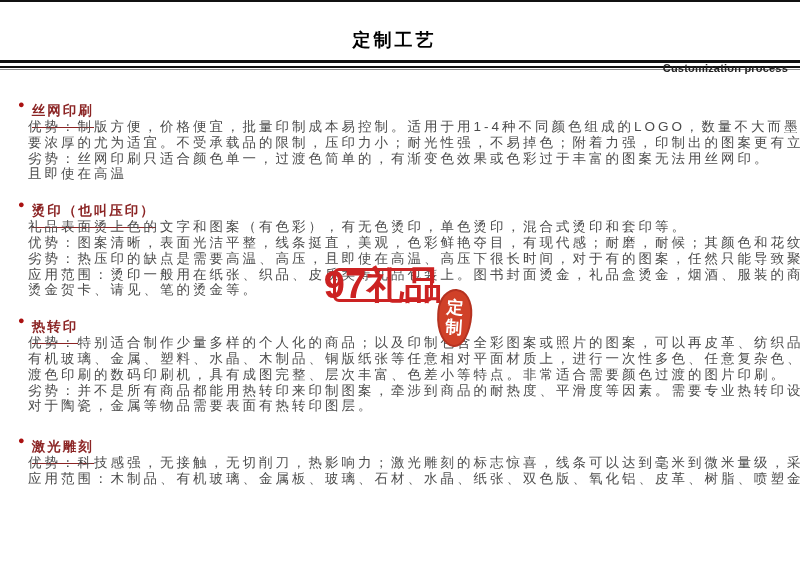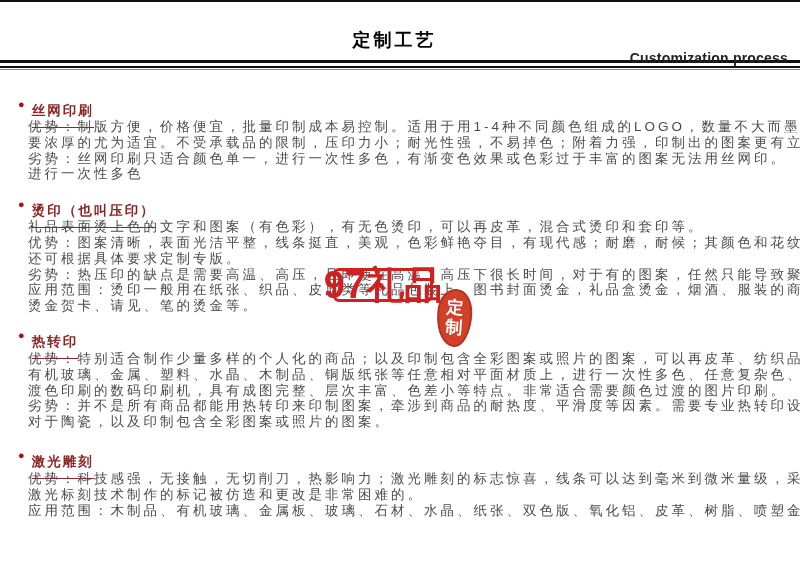--- a/index.html
+++ b/index.html
@@ -16,22 +16,22 @@
     margin:26px 11px 0 0;
     text-align:center;
     font-size:18px;
     font-weight:bold;
     letter-spacing:3px;
     color:#000;
   }
   .doc-subtitle{
     position:absolute;
     right:12px;
-    top:22px;
-    font-size:14px;
+    top:34px;
+    font-size:11px;
     font-weight:bold;
     color:#222;
     letter-spacing:0.2px;
   }
   .rules{margin-top:8px;}
   .r1{height:3px;background:var(--rule-black,#111);}
   .rgap{height:3px;}
   .r2{height:2px;background:var(--rule-black,#111);}
   .r3{height:1px;background:#8a8a8a;margin-top:1px;}
   main{padding:26px 14px 0 18px;}
@@ -122,62 +122,60 @@
 
   <main id="sections">
   <section class="section">
     <div class="sec-head">
       <span class="bullet">●</span>
       <span class="sec-title">丝网印刷</span>
     </div>
     <div class="sec-body">
           <div class="line">优势：制版方便，价格便宜，批量印制成本易控制。适用于用1-4种不同颜色组成的LOGO，数量不大而墨色需</div>
           <div class="line">要浓厚的尤为适宜。不受承载品的限制，压印力小；耐光性强，不易掉色；附着力强，印制出的图案更有立体感。</div>
-          <div class="line">劣势：丝网印刷只适合颜色单一，进行一次性多色，有渐变色效果或色彩过于丰富的图案无法用丝网印。</div>
-          <div class="line">进行一次性多色</div>
+          <div class="line">劣势：丝网印刷只适合颜色单一，过渡色简单的，有渐变色效果或色彩过于丰富的图案无法用丝网印。</div>
+          <div class="line">且即使在高温</div>
         </div>
   </section>
 
   <section class="section">
     <div class="sec-head">
       <span class="bullet">●</span>
       <span class="sec-title">烫印（也叫压印）</span>
     </div>
     <div class="sec-body">
-          <div class="line">礼品表面烫上色的文字和图案（有色彩），有无色烫印，可以再皮革，混合式烫印和套印等。</div>
+          <div class="line">礼品表面烫上色的文字和图案（有色彩），有无色烫印，单色烫印，混合式烫印和套印等。</div>
           <div class="line">优势：图案清晰，表面光洁平整，线条挺直，美观，色彩鲜艳夺目，有现代感；耐磨，耐候；其颜色和花纹之多，</div>
-          <div class="line">还可根据具体要求定制专版。</div>
           <div class="line">劣势：热压印的缺点是需要高温、高压，且即使在高温、高压下很长时间，对于有的图案，任然只能导致聚合</div>
           <div class="line">应用范围：烫印一般用在纸张、织品、皮质类等礼品包装上。图书封面烫金，礼品盒烫金，烟酒、服装的商标和盒的</div>
           <div class="line">烫金贺卡、请见、笔的烫金等。</div>
         </div>
   </section>
 
   <section class="section">
     <div class="sec-head">
       <span class="bullet">●</span>
       <span class="sec-title">热转印</span>
     </div>
     <div class="sec-body">
           <div class="line">优势：特别适合制作少量多样的个人化的商品；以及印制包含全彩图案或照片的图案，可以再皮革、纺织品、</div>
           <div class="line">有机玻璃、金属、塑料、水晶、木制品、铜版纸张等任意相对平面材质上，进行一次性多色、任意复杂色、过</div>
           <div class="line">渡色印刷的数码印刷机，具有成图完整、层次丰富、色差小等特点。非常适合需要颜色过渡的图片印刷。</div>
           <div class="line">劣势：并不是所有商品都能用热转印来印制图案，牵涉到商品的耐热度、平滑度等因素。需要专业热转印设备，</div>
-          <div class="line">对于陶瓷，以及印制包含全彩图案或照片的图案。</div>
+          <div class="line">对于陶瓷，金属等物品需要表面有热转印图层。</div>
         </div>
   </section>
 
   <section class="section gap-before">
     <div class="sec-head">
       <span class="bullet">●</span>
       <span class="sec-title">激光雕刻</span>
     </div>
     <div class="sec-body">
           <div class="line">优势：科技感强，无接触，无切削刀，热影响力；激光雕刻的标志惊喜，线条可以达到毫米到微米量级，采用</div>
-          <div class="line">激光标刻技术制作的标记被仿造和更改是非常困难的。</div>
           <div class="line">应用范围：木制品、有机玻璃、金属板、玻璃、石材、水晶、纸张、双色版、氧化铝、皮革、树脂、喷塑金属等。</div>
         </div>
   </section>
 </main>
 
   <div class="watermark">
     <span>97礼品</span>
   </div>
   <div class="stamp">
     <span class="stamp-text">定制</span>

